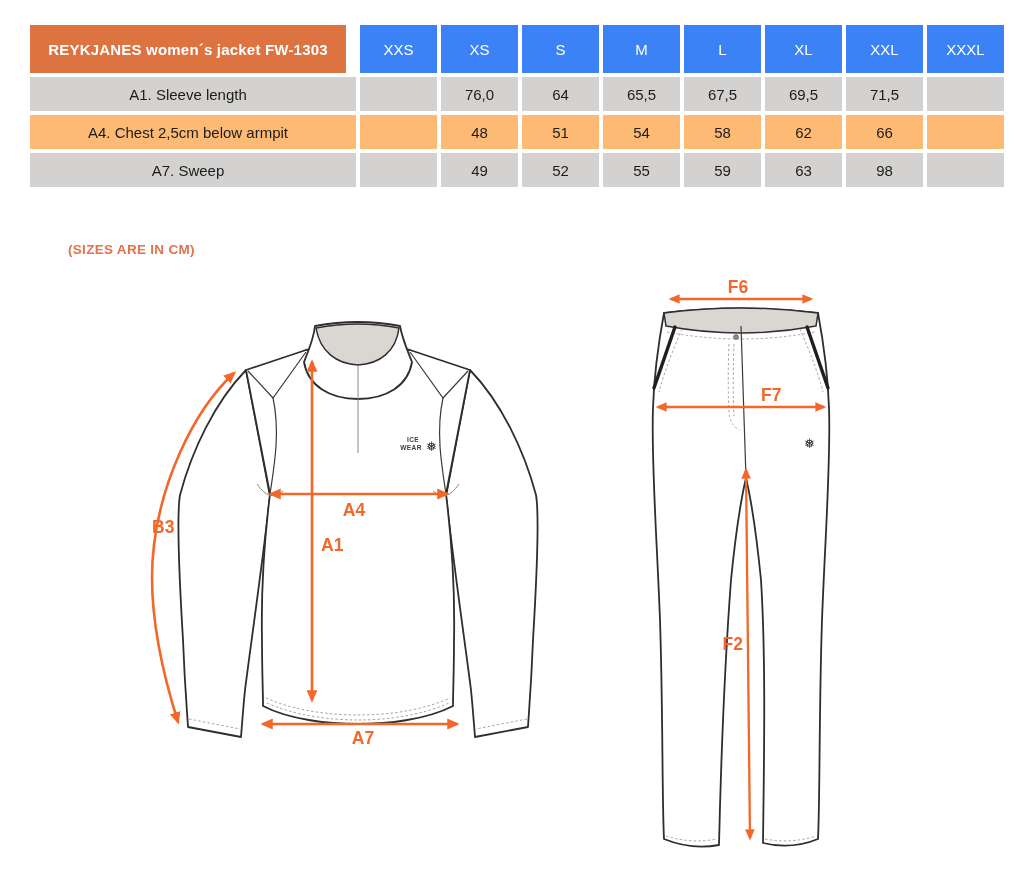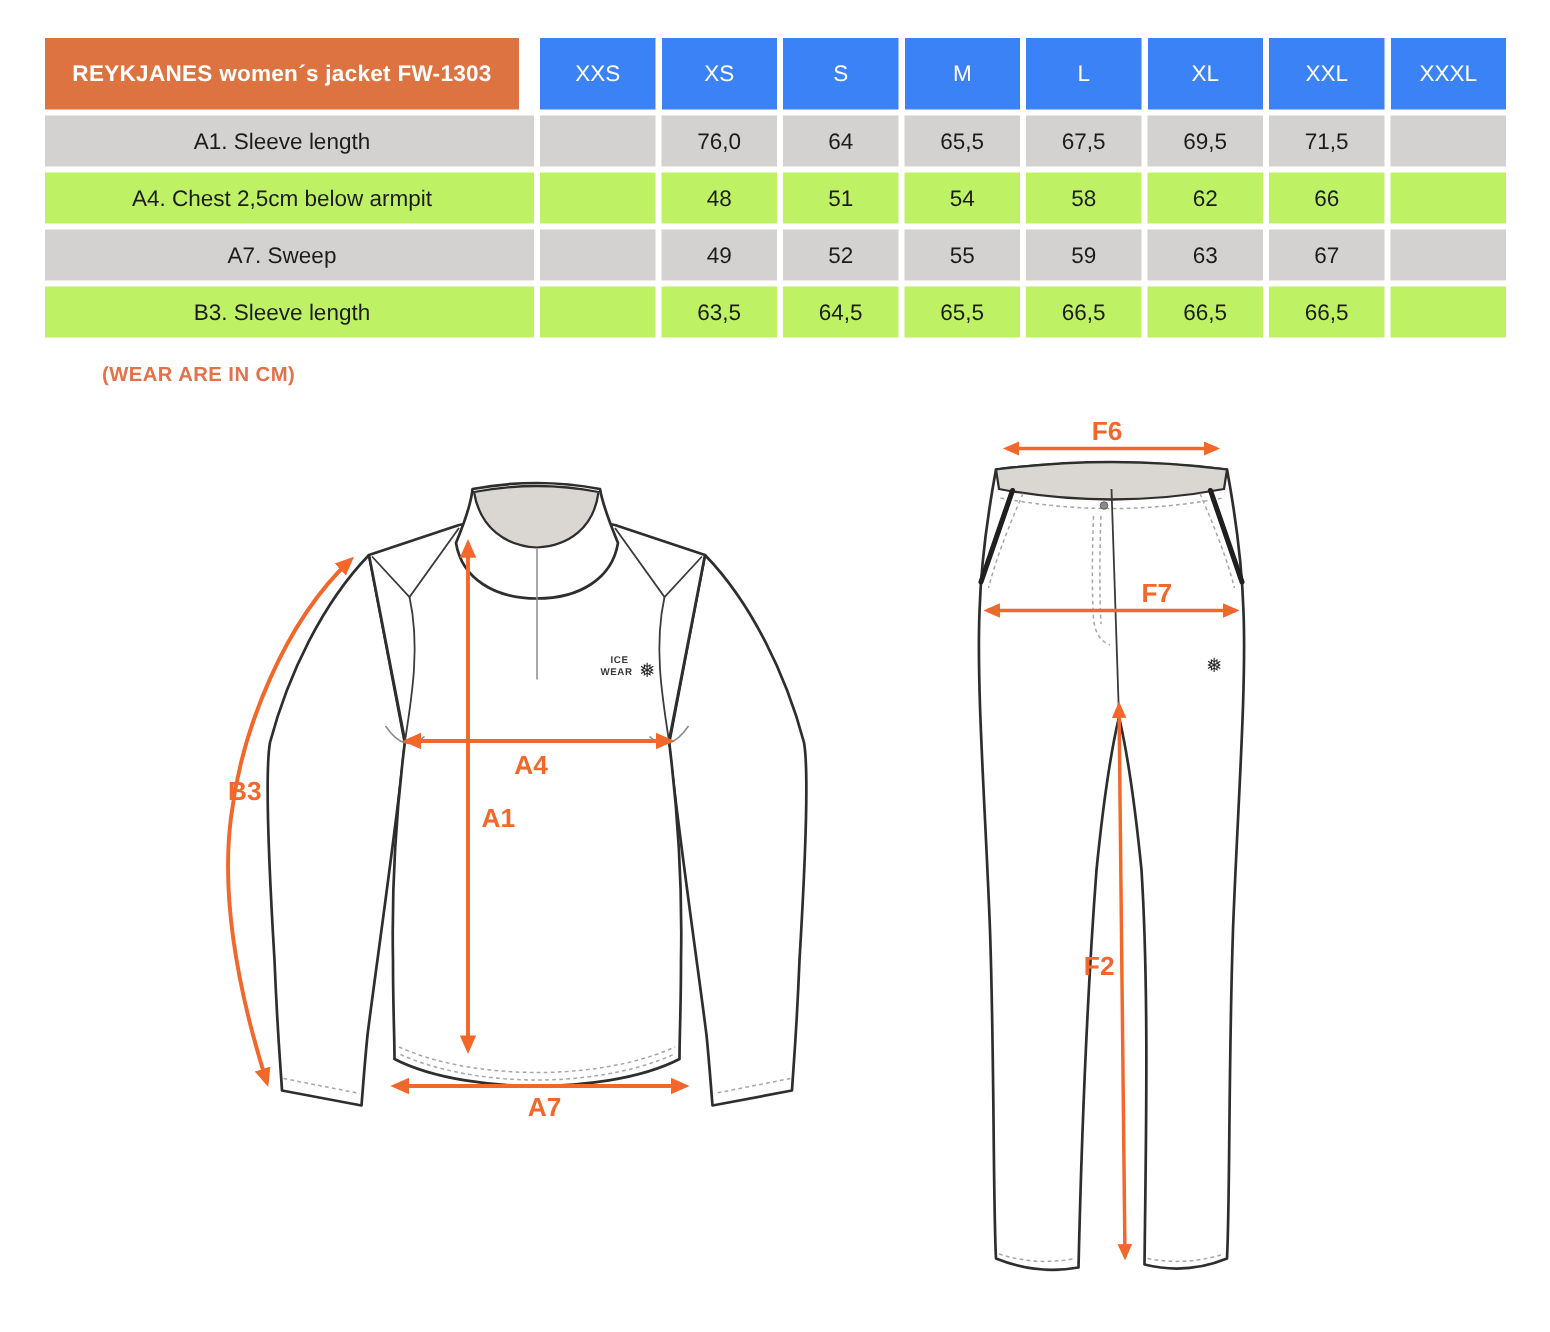--- a/index.html
+++ b/index.html
@@ -25,21 +25,21 @@
   th.size-col{
     width:77px;height:48px;background:#3b82f6;color:#ffffff;
     font-weight:normal;font-size:14.5px;
   }
   td.row-label{
     width:316px;height:34px;text-align:left;padding-left:38px;
     border-right:10px solid transparent;
     color:#1c1c1c;font-size:15px;
   }
   tr.dark td{background:#D4D2D0;}
-  tr.light td{background:#bef264;}
+  tr.light td{background:#fdba74;}
   td.cell-val{height:34px;color:#1c1c1c;}
   
   .sizes-note{
     position:absolute;left:68px;top:242px;
     color:#E2724A;font-size:13.5px;font-weight:bold;letter-spacing:.3px;
   }
   
   svg{position:absolute;overflow:visible;}
   .jacket-svg{left:130px;top:290px;}
   .pants-svg{left:630px;top:280px;}
@@ -98,38 +98,27 @@
           <td class="cell-val"></td>
         </tr>
         <tr class="dark">
           <td class="row-label">A7. Sweep</td>
           <td class="cell-val"></td>
           <td class="cell-val">49</td>
           <td class="cell-val">52</td>
           <td class="cell-val">55</td>
           <td class="cell-val">59</td>
           <td class="cell-val">63</td>
-          <td class="cell-val">67</td>
-          <td class="cell-val"></td>
-        </tr>
-        <tr class="light">
-          <td class="row-label">B3. Sleeve length</td>
-          <td class="cell-val"></td>
-          <td class="cell-val">63,5</td>
-          <td class="cell-val">64,5</td>
-          <td class="cell-val">65,5</td>
-          <td class="cell-val">66,5</td>
-          <td class="cell-val">66,5</td>
-          <td class="cell-val">66,5</td>
+          <td class="cell-val">98</td>
           <td class="cell-val"></td>
         </tr>
       </tbody>
   </table>
 
-  <div class="sizes-note">(WEAR ARE IN CM)</div>
+  <div class="sizes-note">(SIZES ARE IN CM)</div>
 
   <svg class="jacket-svg" width="420" height="480" viewBox="0 0 420 480" xmlns="http://www.w3.org/2000/svg">
     <defs>
       <marker id="ah1" viewBox="0 0 10 10" refX="7.5" refY="5" markerWidth="5" markerHeight="5" orient="auto-start-reverse">
         <path d="M0,0.8 L9.6,5 L0,9.2 Z" fill="#F3672A"></path>
       </marker>
     </defs>
 
     <g>
 

